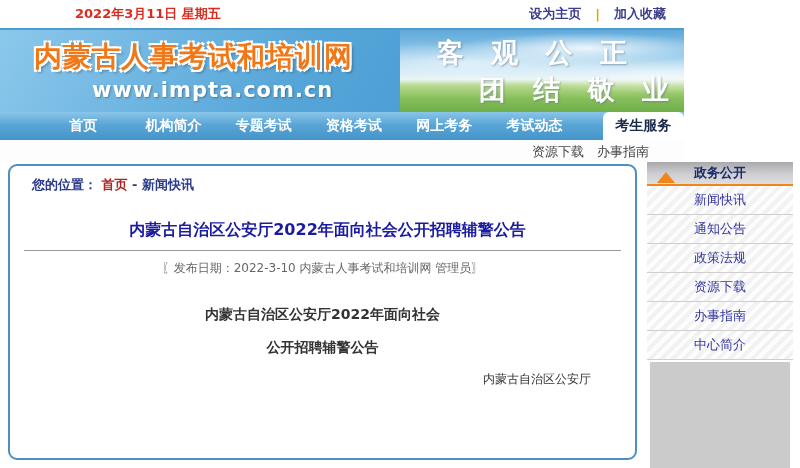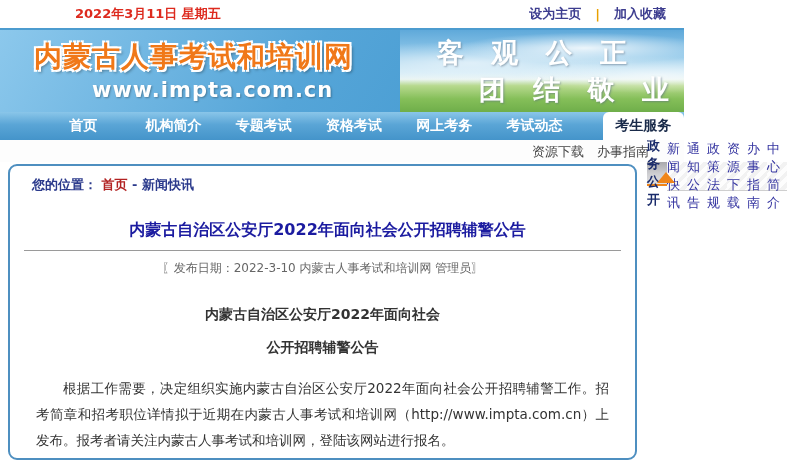--- a/index.html
+++ b/index.html
@@ -60,21 +60,21 @@
   .title-divider { border-bottom:1px solid #9a9a9a; margin:9px 14px 0 14px; }
   .article-meta { text-align:center; margin-top:9px; font-size:12px; color:#666; }
   .sub1 { text-align:center; margin-top:29px; font-size:14px; font-weight:bold; color:#333; }
   .sub2 { text-align:center; margin-top:15px; font-size:14px; font-weight:bold; color:#333; }
   .body-text { margin:18px 26px 0 26px; font-size:13.5px; line-height:26px; color:#333;
                text-indent:2em; text-align:justify; }
   .signature { text-align:right; margin:14px 44px 0 0; font-size:12px; color:#333; }
 
   
   .sidebar { position:absolute; left:647px; top:0; width:146px; height:306px;
-             display:flex; flex-direction:row; background:#fff; }
+             display:flex; flex-direction:column; background:#fff; }
   .sidebar-header { height:24px; position:relative; display:flex; align-items:center; justify-content:center;
                     background:linear-gradient(180deg,#a9a9ad 0%,#cfcfd2 55%,#dededf 100%);
                     border-bottom:2px solid #f08519; }
   .sidebar-header .hd { font-size:13px; font-weight:bold; color:#1a2b6b; }
   .tri { position:absolute; left:10px; bottom:1px; width:0; height:0;
          border-left:9px solid transparent; border-right:9px solid transparent;
          border-bottom:11px solid #f08519; }
   .side-item { height:29px; display:flex; align-items:center; justify-content:center;
                font-size:13px; color:#3333a0; text-decoration:none; cursor:pointer;
                background:repeating-linear-gradient(135deg,#fdfdfd 0px,#fdfdfd 4px,#f2f2f2 4px,#f2f2f2 8px);
@@ -128,21 +128,20 @@
         <span>您的位置：</span>
         <span class="bc-home">首页</span>
         <span> - </span>
         <span>新闻快讯</span>
       </div>
       <div class="article-title">内蒙古自治区公安厅2022年面向社会公开招聘辅警公告</div>
       <div class="title-divider"></div>
       <div class="article-meta">〖发布日期：2022-3-10 内蒙古人事考试和培训网 管理员〗</div>
       <div class="sub1">内蒙古自治区公安厅2022年面向社会</div>
       <div class="sub2">公开招聘辅警公告</div>
-      <div class="body-text">根据工作需要，决定组织实施内蒙古自治区公安厅2022年面向社会公开招聘辅警工作。招考简章和招考职位详情拟于近期在内蒙古人事考试和培训网（http://www.impta.com.cn）上发布。报考者请关注内蒙古人事考试和培训网，登陆该网站进行报名。</div>
       <div class="signature">内蒙古自治区公安厅</div>
 
     </div>
 
     <div class="sidebar">
       <div class="sidebar-header">
         <span class="tri"></span>
         <span class="hd">政务公开</span>
       </div>
       <a class="side-item">新闻快讯</a>

